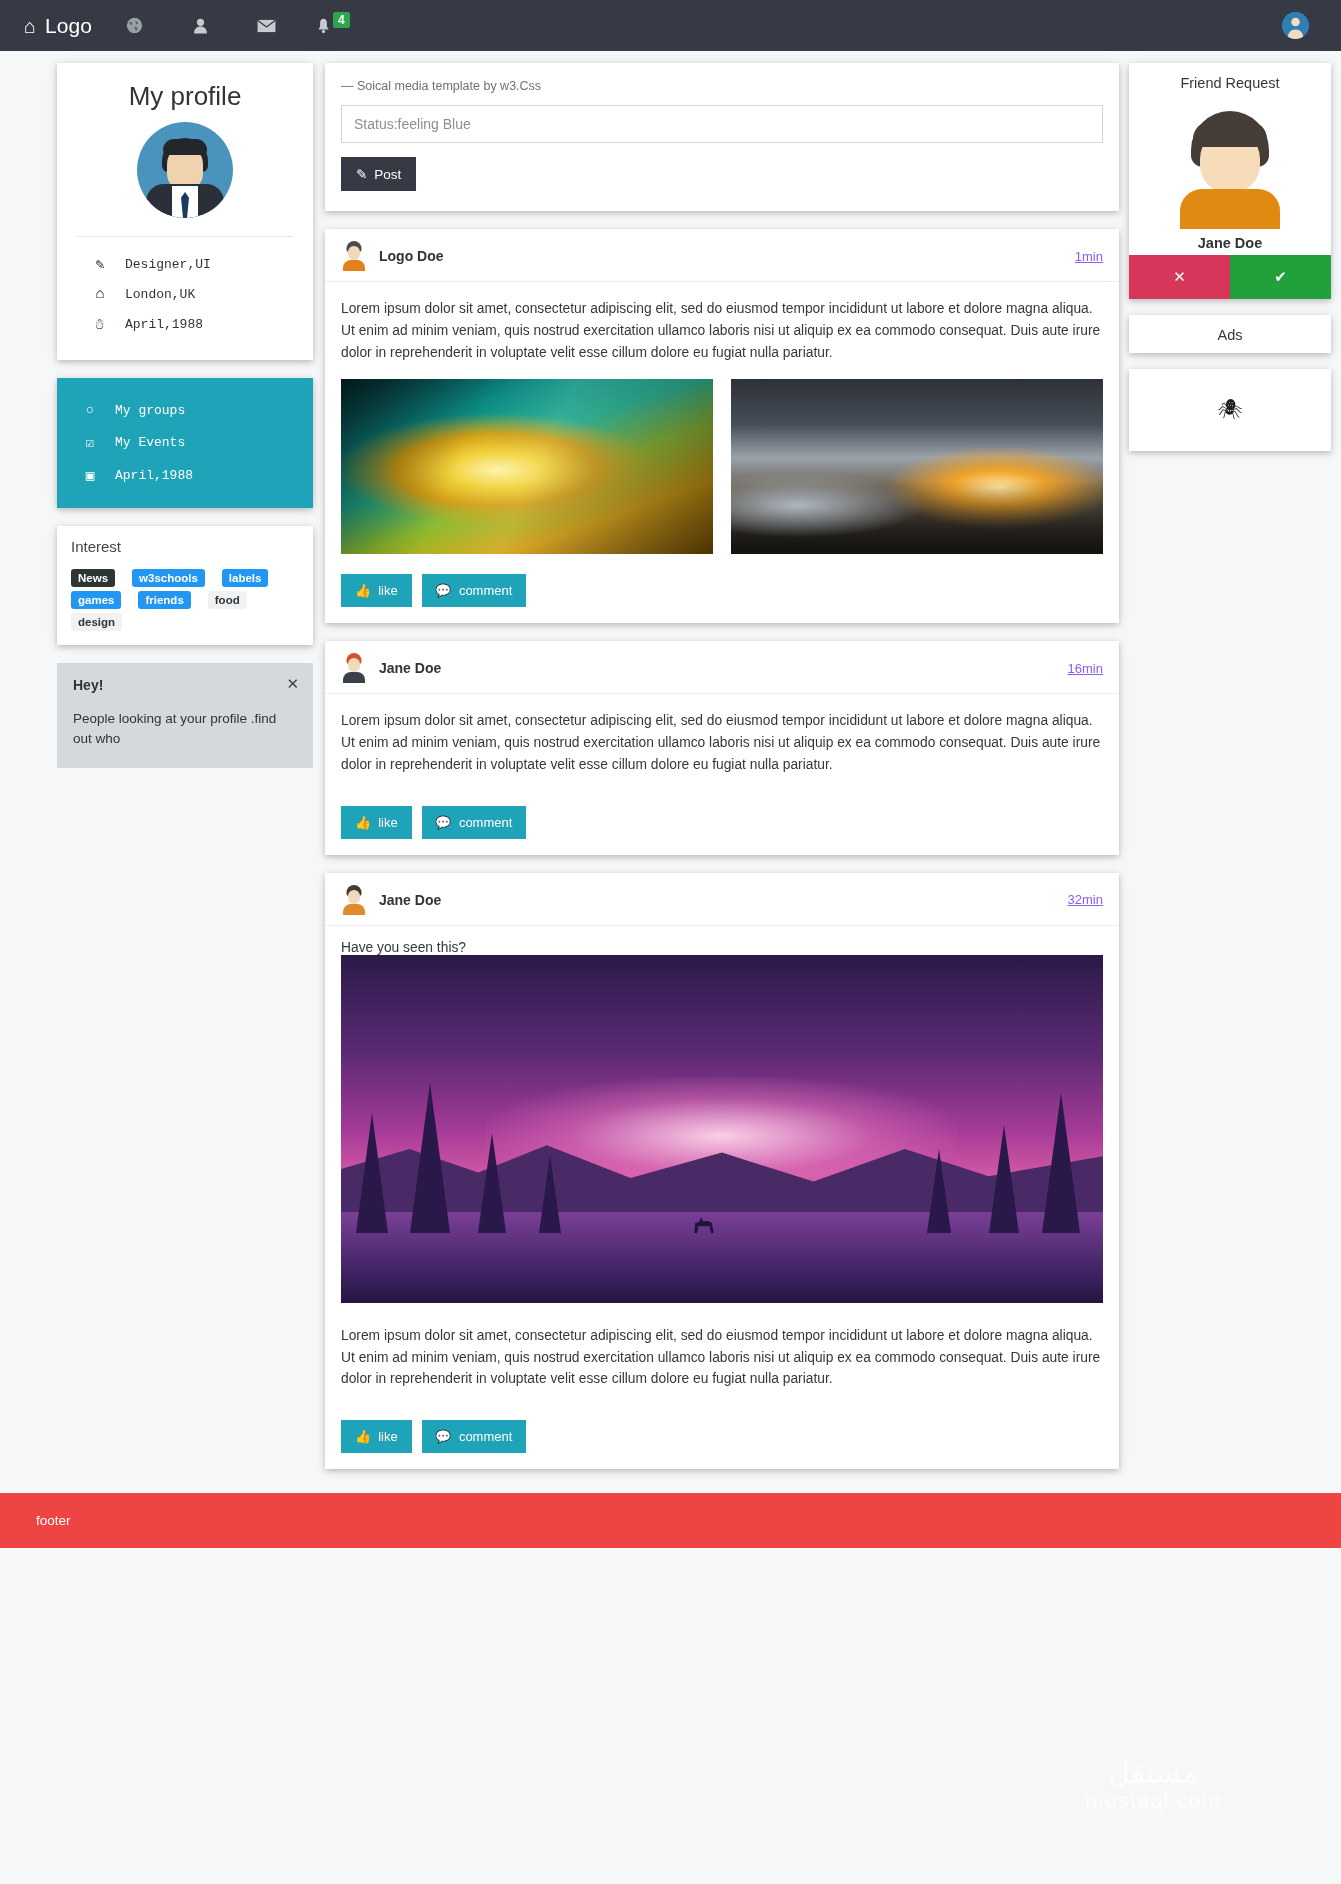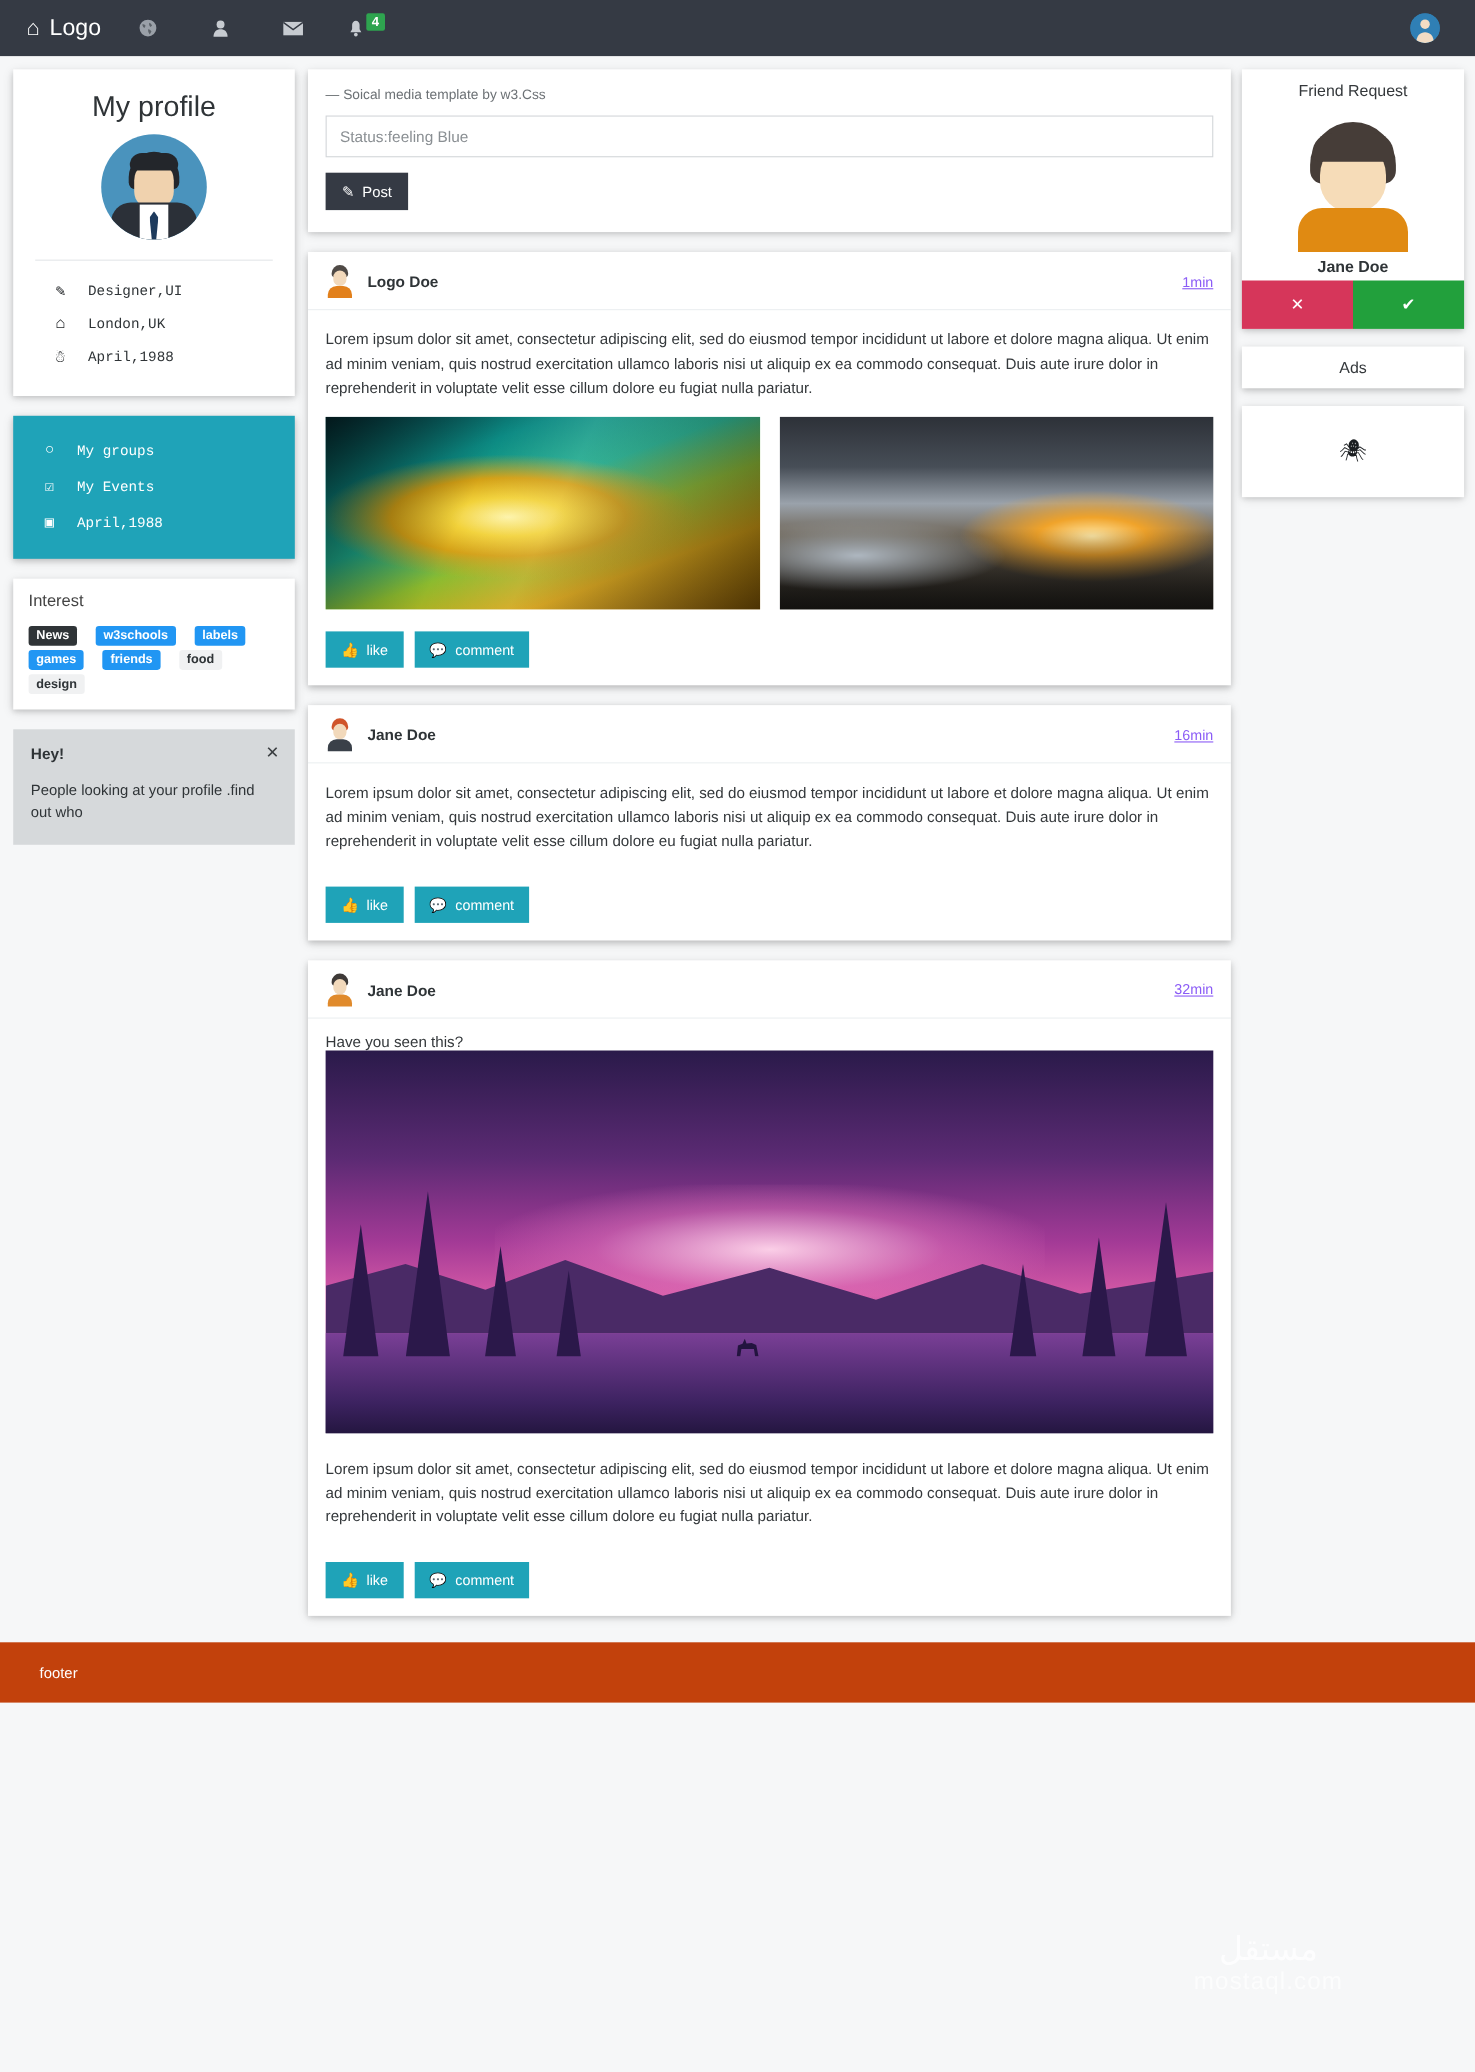--- a/index.html
+++ b/index.html
@@ -46,21 +46,21 @@
     display:flex; align-items:flex-end; justify-content:center;
     overflow:hidden; cursor:pointer;
   }
 
   
   .page {
     display: flex;
     align-items: flex-start;
     padding: 12px 0 0 0;
   }
-  .col-left  { width: 280px; padding: 0 12px; flex: 0 0 280px; }
+  .col-left  { width: 280px; padding: 0 12px; flex: 0 0 280px; margin-left: 45px; }
   .col-mid   { flex: 1 1 auto; padding: 0 10px 0 0; min-width:0; }
   .col-right { width: 212px; flex: 0 0 212px; padding-right: 10px; }
 
   .card {
     background:#fff;
     box-shadow: 0 2px 5px 0 rgba(0,0,0,0.16), 0 2px 10px 0 rgba(0,0,0,0.12);
     margin-bottom: 18px;
   }
 
   
@@ -217,21 +217,21 @@
       width:100px; height:40px; background:#e08a12; border-radius:22px 22px 0 0; }
   .fr-name { font-size:14.5px; font-weight:bold; margin-bottom:4px; }
   .fr-btns { display:flex; }
   .fr-btn { flex:1; border:none; padding:13px 0; font-size:15px; color:#fff; cursor:pointer; }
   .fr-deny { background:#d6365a; }
   .fr-ok   { background:#22a03c; }
 
   .ads-icon { font-size:20px; padding:28px 0 30px; color:#1b1e21; }
 
   
-  .footer { background:#c2410c; color:#fff; padding:20px 36px; font-size:13.5px; margin-top:6px; }
+  .footer { background:#ef4444; color:#fff; padding:20px 36px; font-size:13.5px; margin-top:6px; }
 
   .watermark {
     position:absolute; right:120px; bottom:72px;
     text-align:center; color:rgba(255,255,255,.78); pointer-events:none;
     font-size:30px; line-height:1.05; letter-spacing:1px;
   }
   .watermark .wm2 { font-size:22px; color:rgba(255,255,255,.7); }
 </style>
 </head>
 <body>

